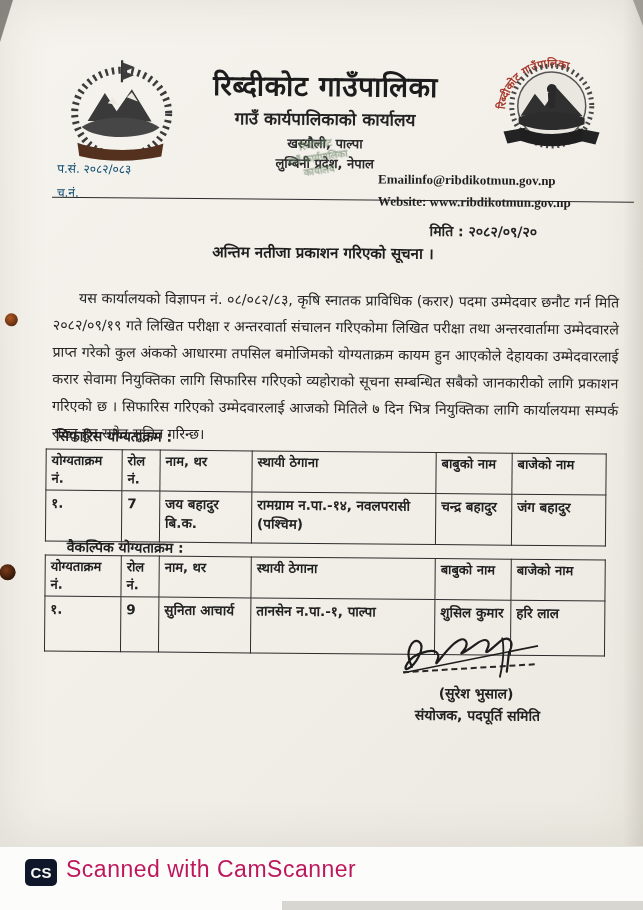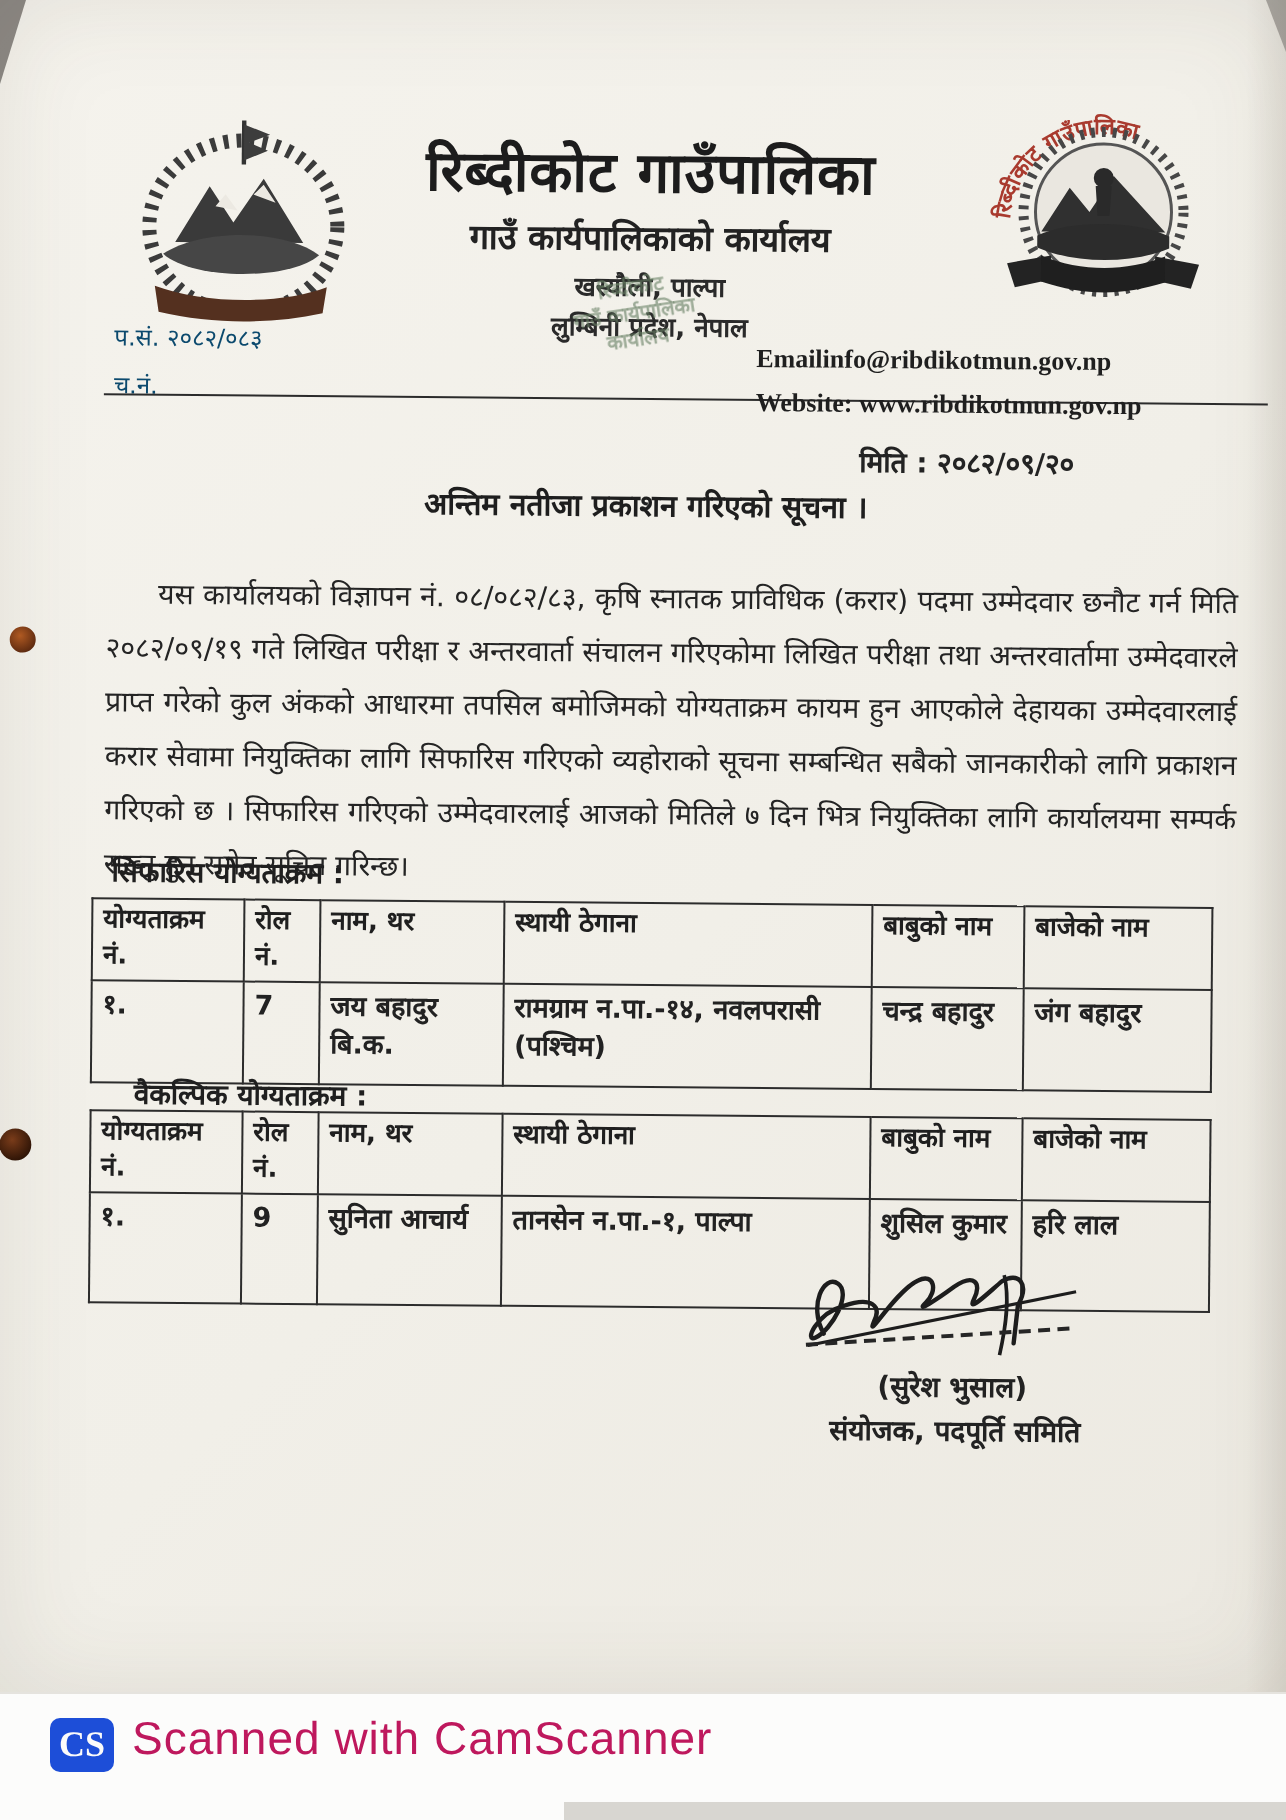--- a/index.html
+++ b/index.html
@@ -75,23 +75,23 @@
 
   
   .sig-svg{left:398px;top:626px;}
   .sig-dash{left:405px;top:666px;width:132px;border-top:2px dashed #262626;transform:rotate(-4deg);}
   .sig-name{left:396px;top:682px;width:165px;text-align:center;font-size:14px;font-weight:700;color:#222;}
   .sig-title{left:380px;top:704px;width:200px;text-align:center;font-size:14px;font-weight:700;color:#222;}
 
   
   .scan-footer{position:absolute;left:0;right:0;top:846px;height:64px;background:#fcfcfb;
     border-top:1px solid #e5e3de;}
-  .cs-badge{position:absolute;left:25px;top:12px;width:32px;height:27px;background:#1d4ed8;
-    border-radius:5px;color:#fbfbfa;font-weight:700;font-size:18px;line-height:27px;
-    text-align:center;font-family:Liberation Serif, serif;}
+  .cs-badge{position:absolute;left:25px;top:12px;width:32px;height:27px;background:#0f172a;
+    border-radius:5px;color:#fbfbfa;font-weight:700;font-size:15px;line-height:27px;
+    text-align:center;font-family:Liberation Sans, sans-serif;}
   .cs-label{position:absolute;left:66px;top:9px;font-size:23px;color:#be185d;
     font-family:"Liberation Sans",sans-serif;letter-spacing:0.5px;}
   .bottom-strip{position:absolute;left:282px;right:0;top:901px;height:9px;background:#d8d6d1;}
 </style>
 </head>
 <body>
 
 <div id="page">
   <div class="paper-bg"></div>
   <div class="edge-right"></div>

